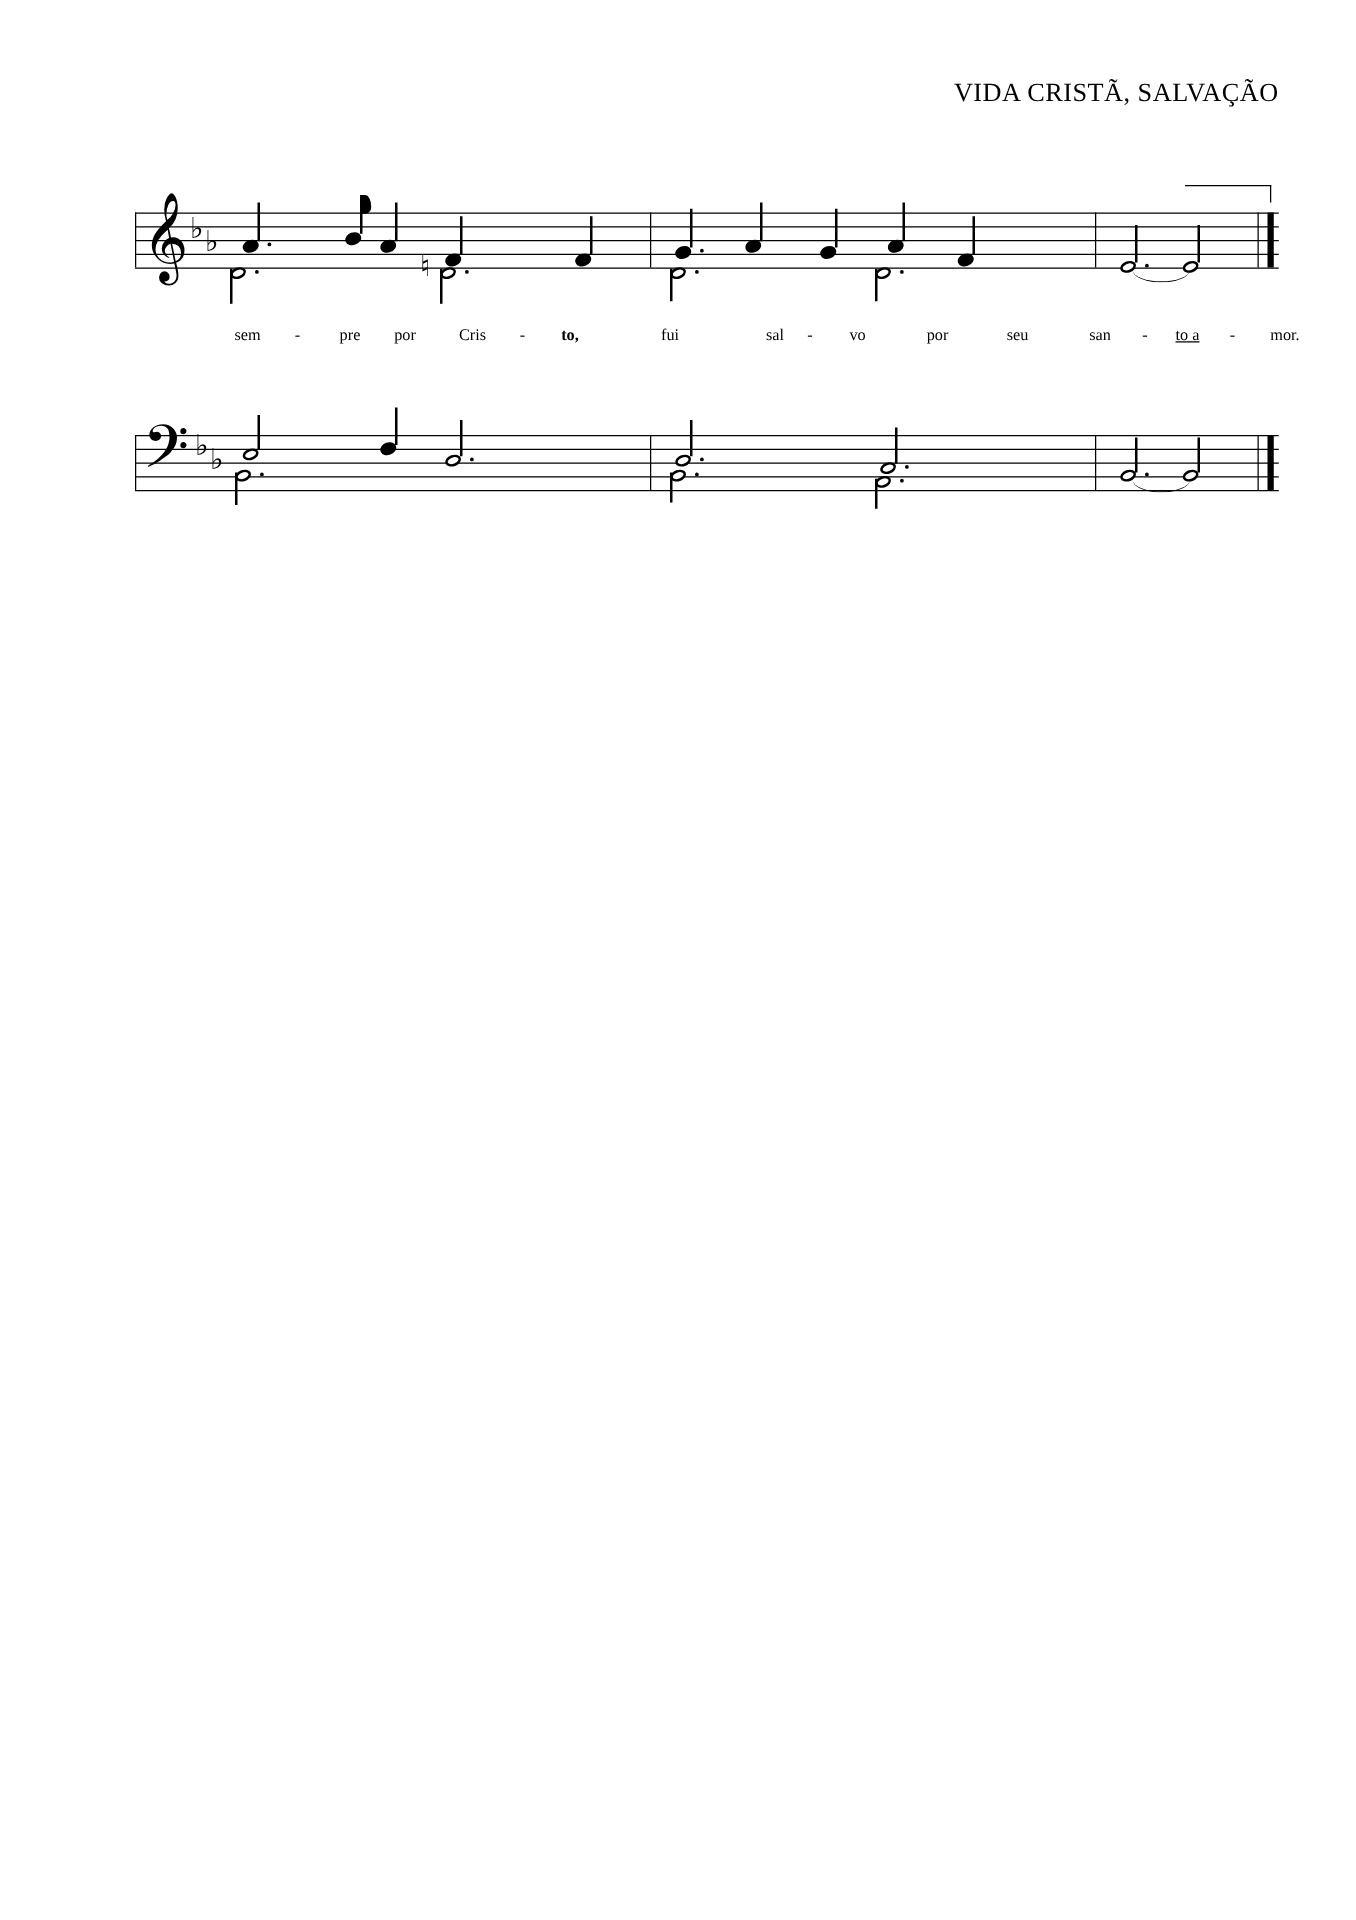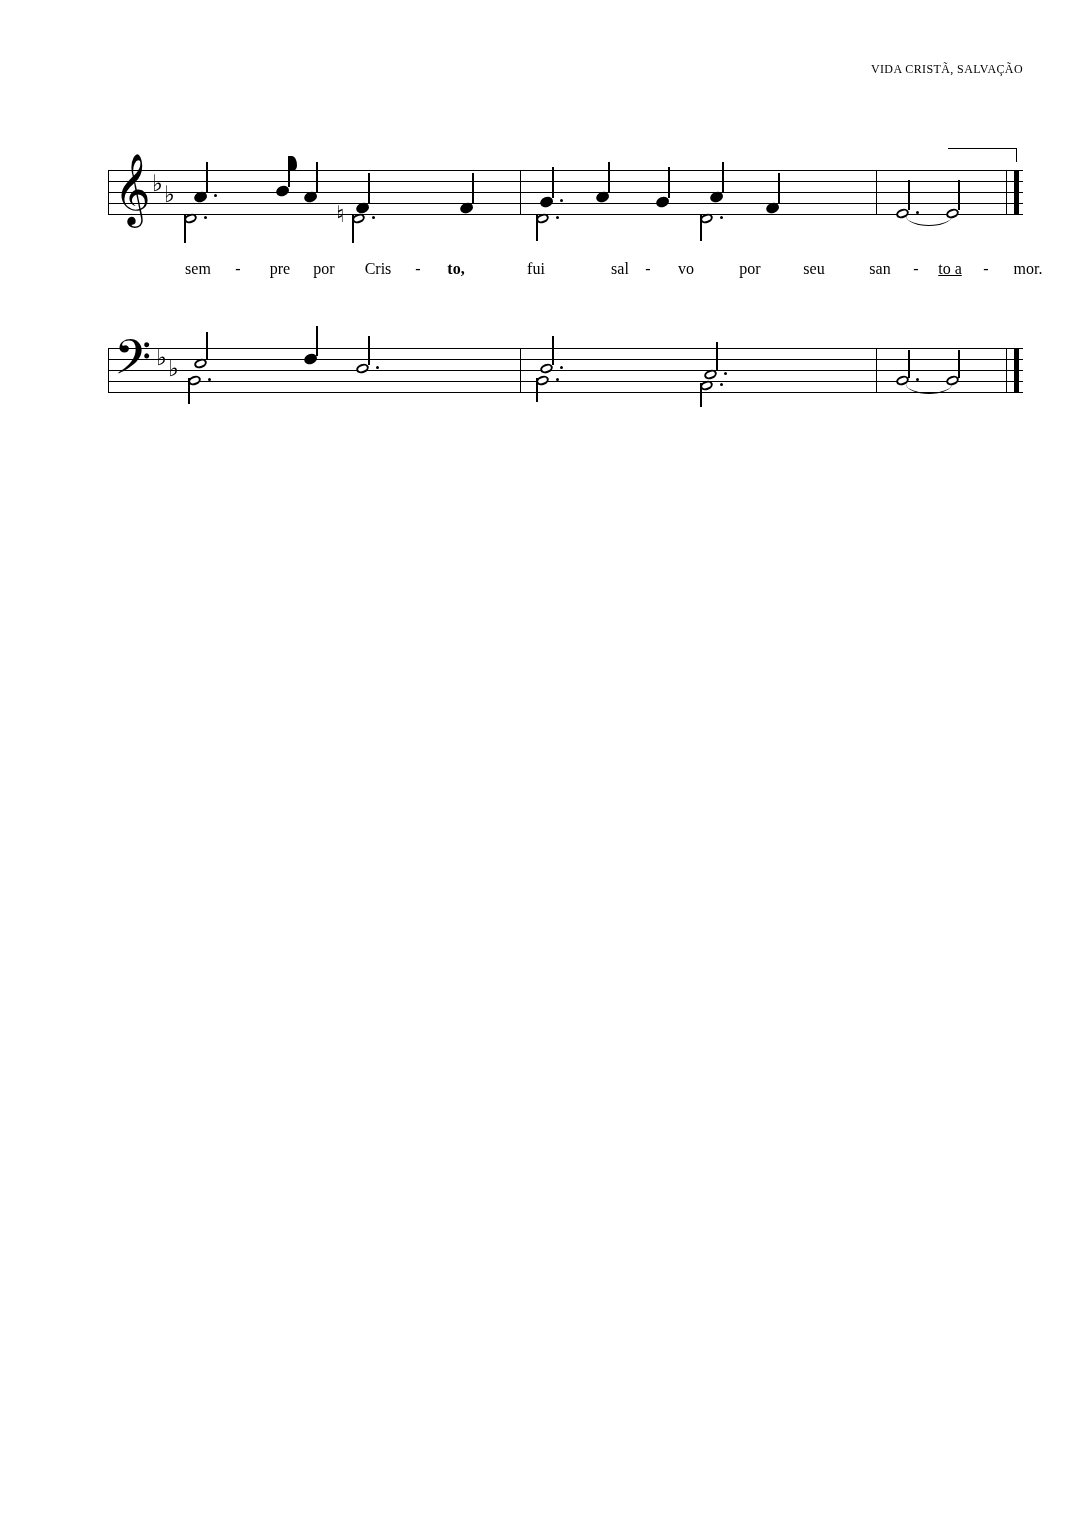--- a/index.html
+++ b/index.html
@@ -14,21 +14,21 @@
     font-family: "Liberation Serif", serif;
     color: #000000;
     overflow: hidden;
   }
 
   
   #header-title {
     position: absolute;
     right: 62px;
     top: 62px;
-    font-size: 12px;
+    font-size: 21px;
     letter-spacing: 0.4px;
     white-space: nowrap;
     font-family: "Liberation Serif", serif;
   }
 
   
   #score {
     position: absolute;
     left: 0;
     top: 0;
@@ -133,21 +133,21 @@
     height: 13px;
   }
 
   
   #lyrics {
     position: absolute;
     left: 108px;
     top: 260px;
     width: 915px;
     height: 24px;
-    font-size: 16px;
+    font-size: 13px;
     font-family: "Liberation Serif", serif;
   }
   #lyrics span.syl {
     position: absolute;
     white-space: nowrap;
     transform: translateX(-50%);
   }
 </style>
 </head>
 <body>

